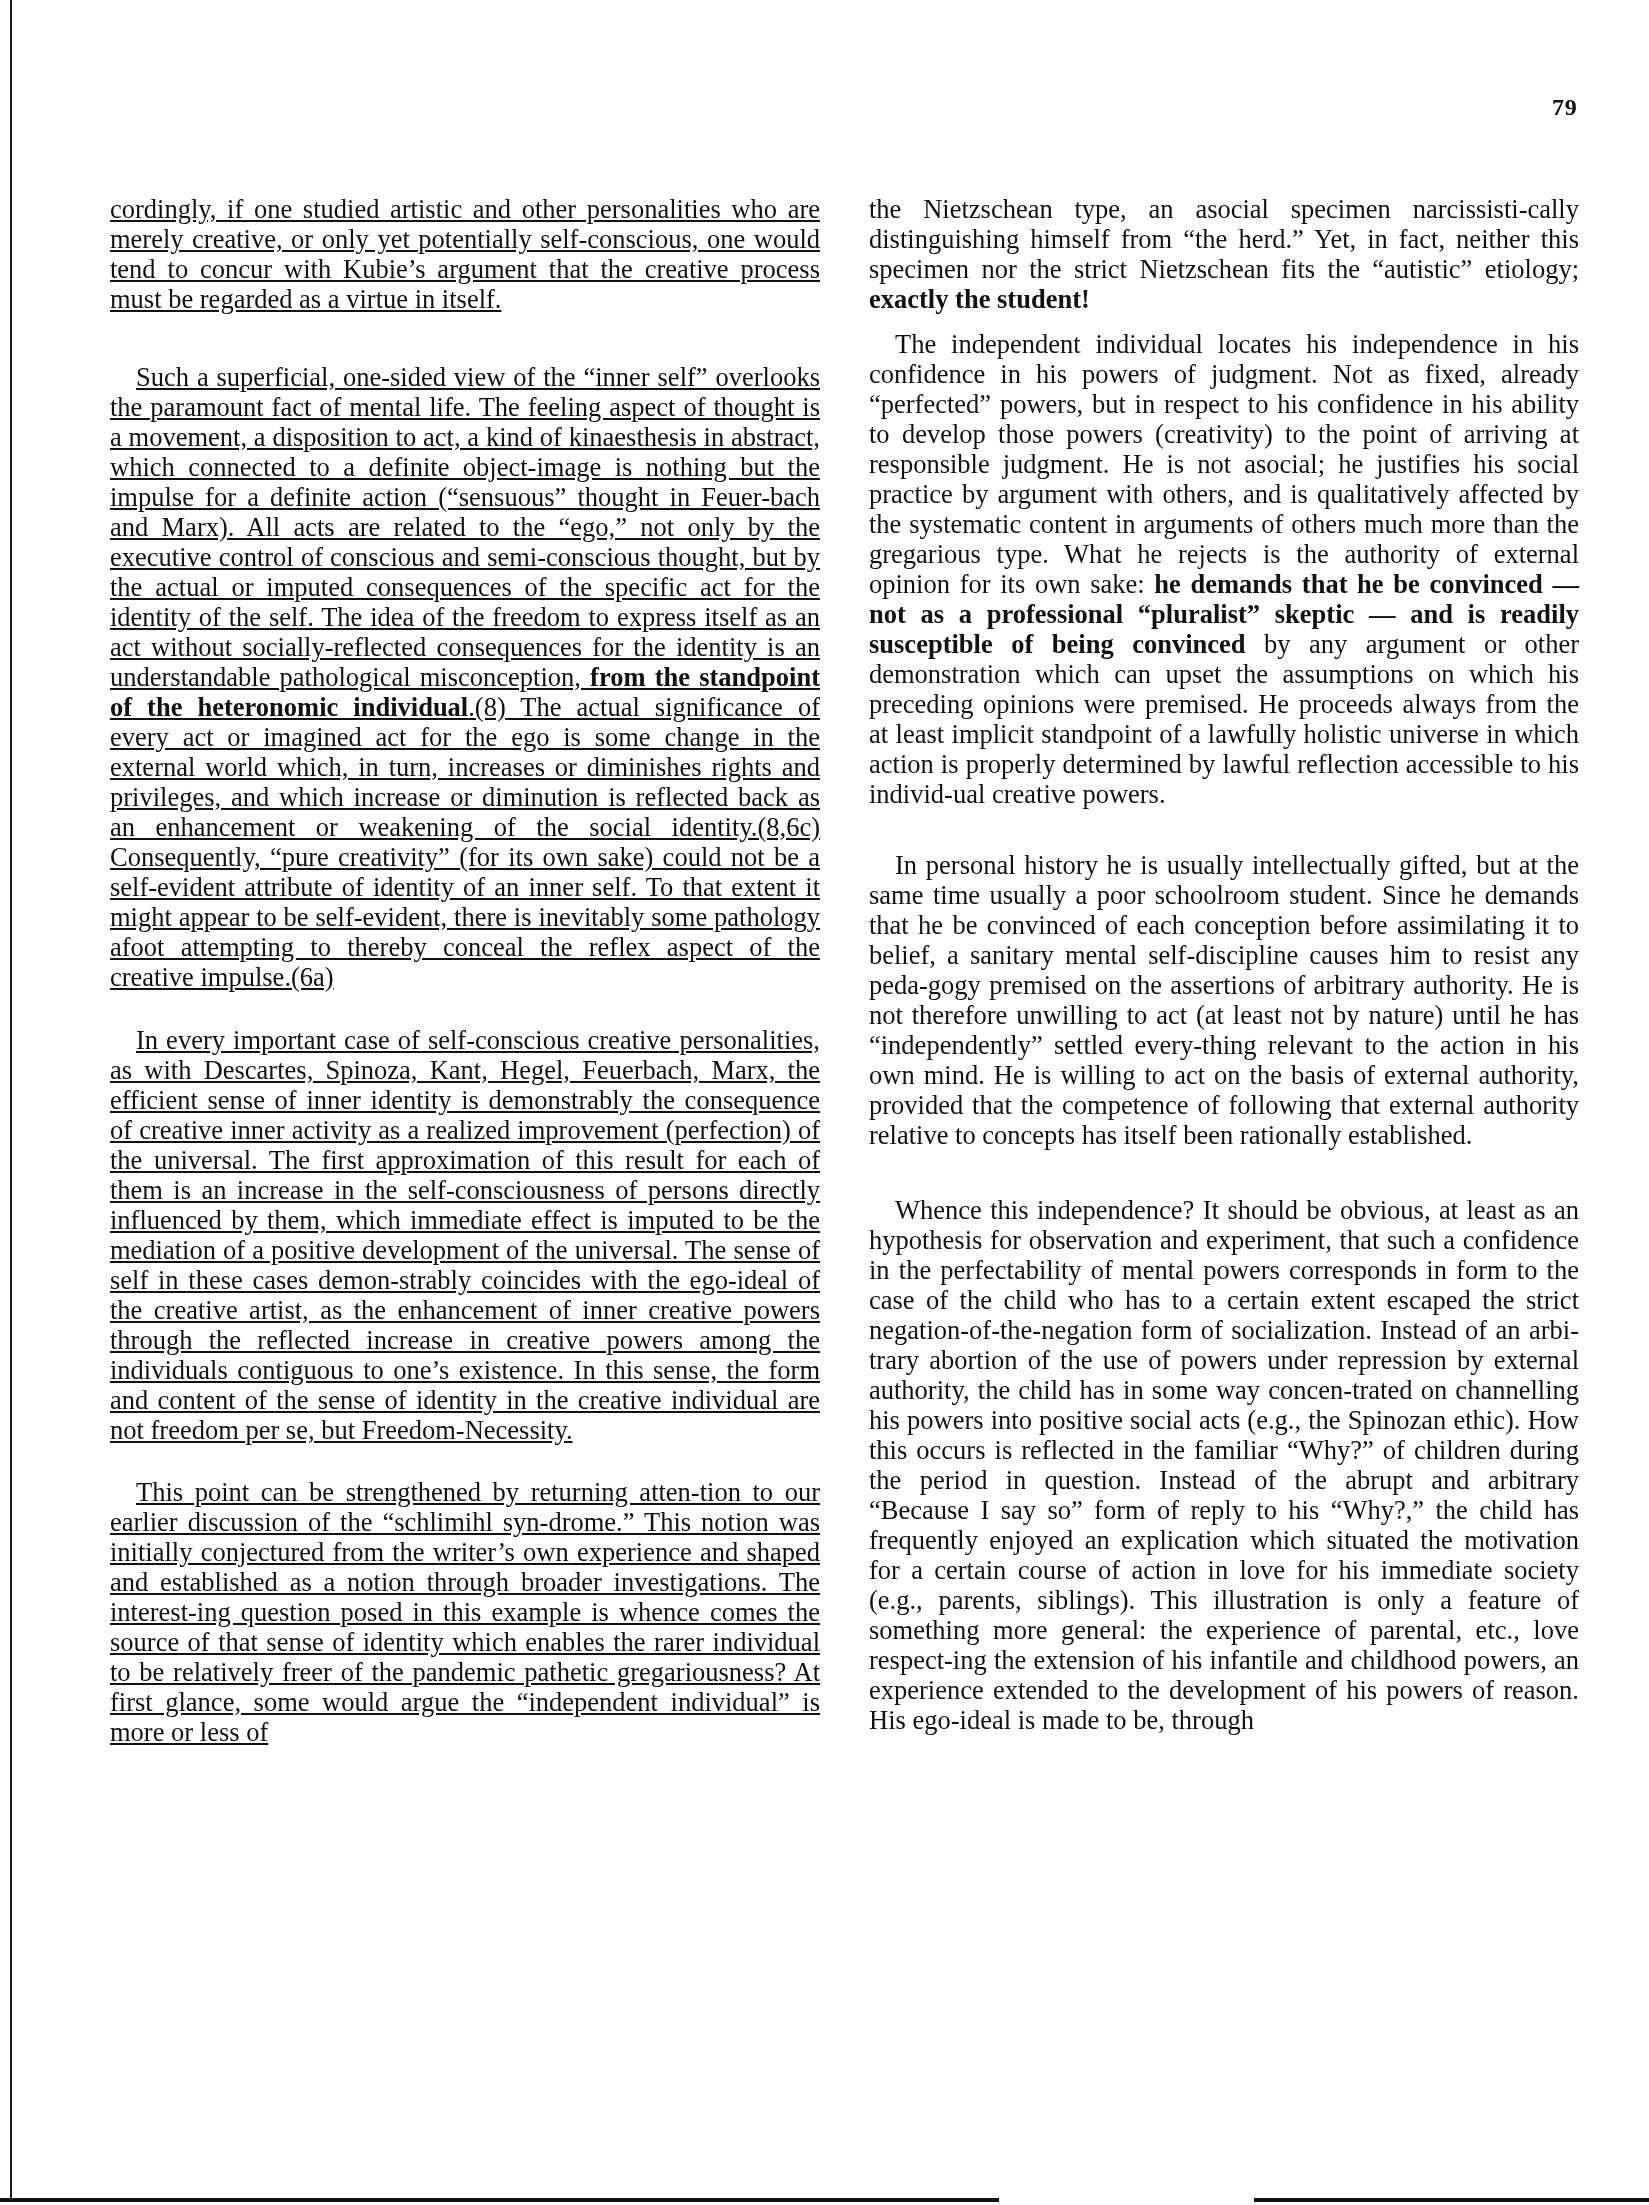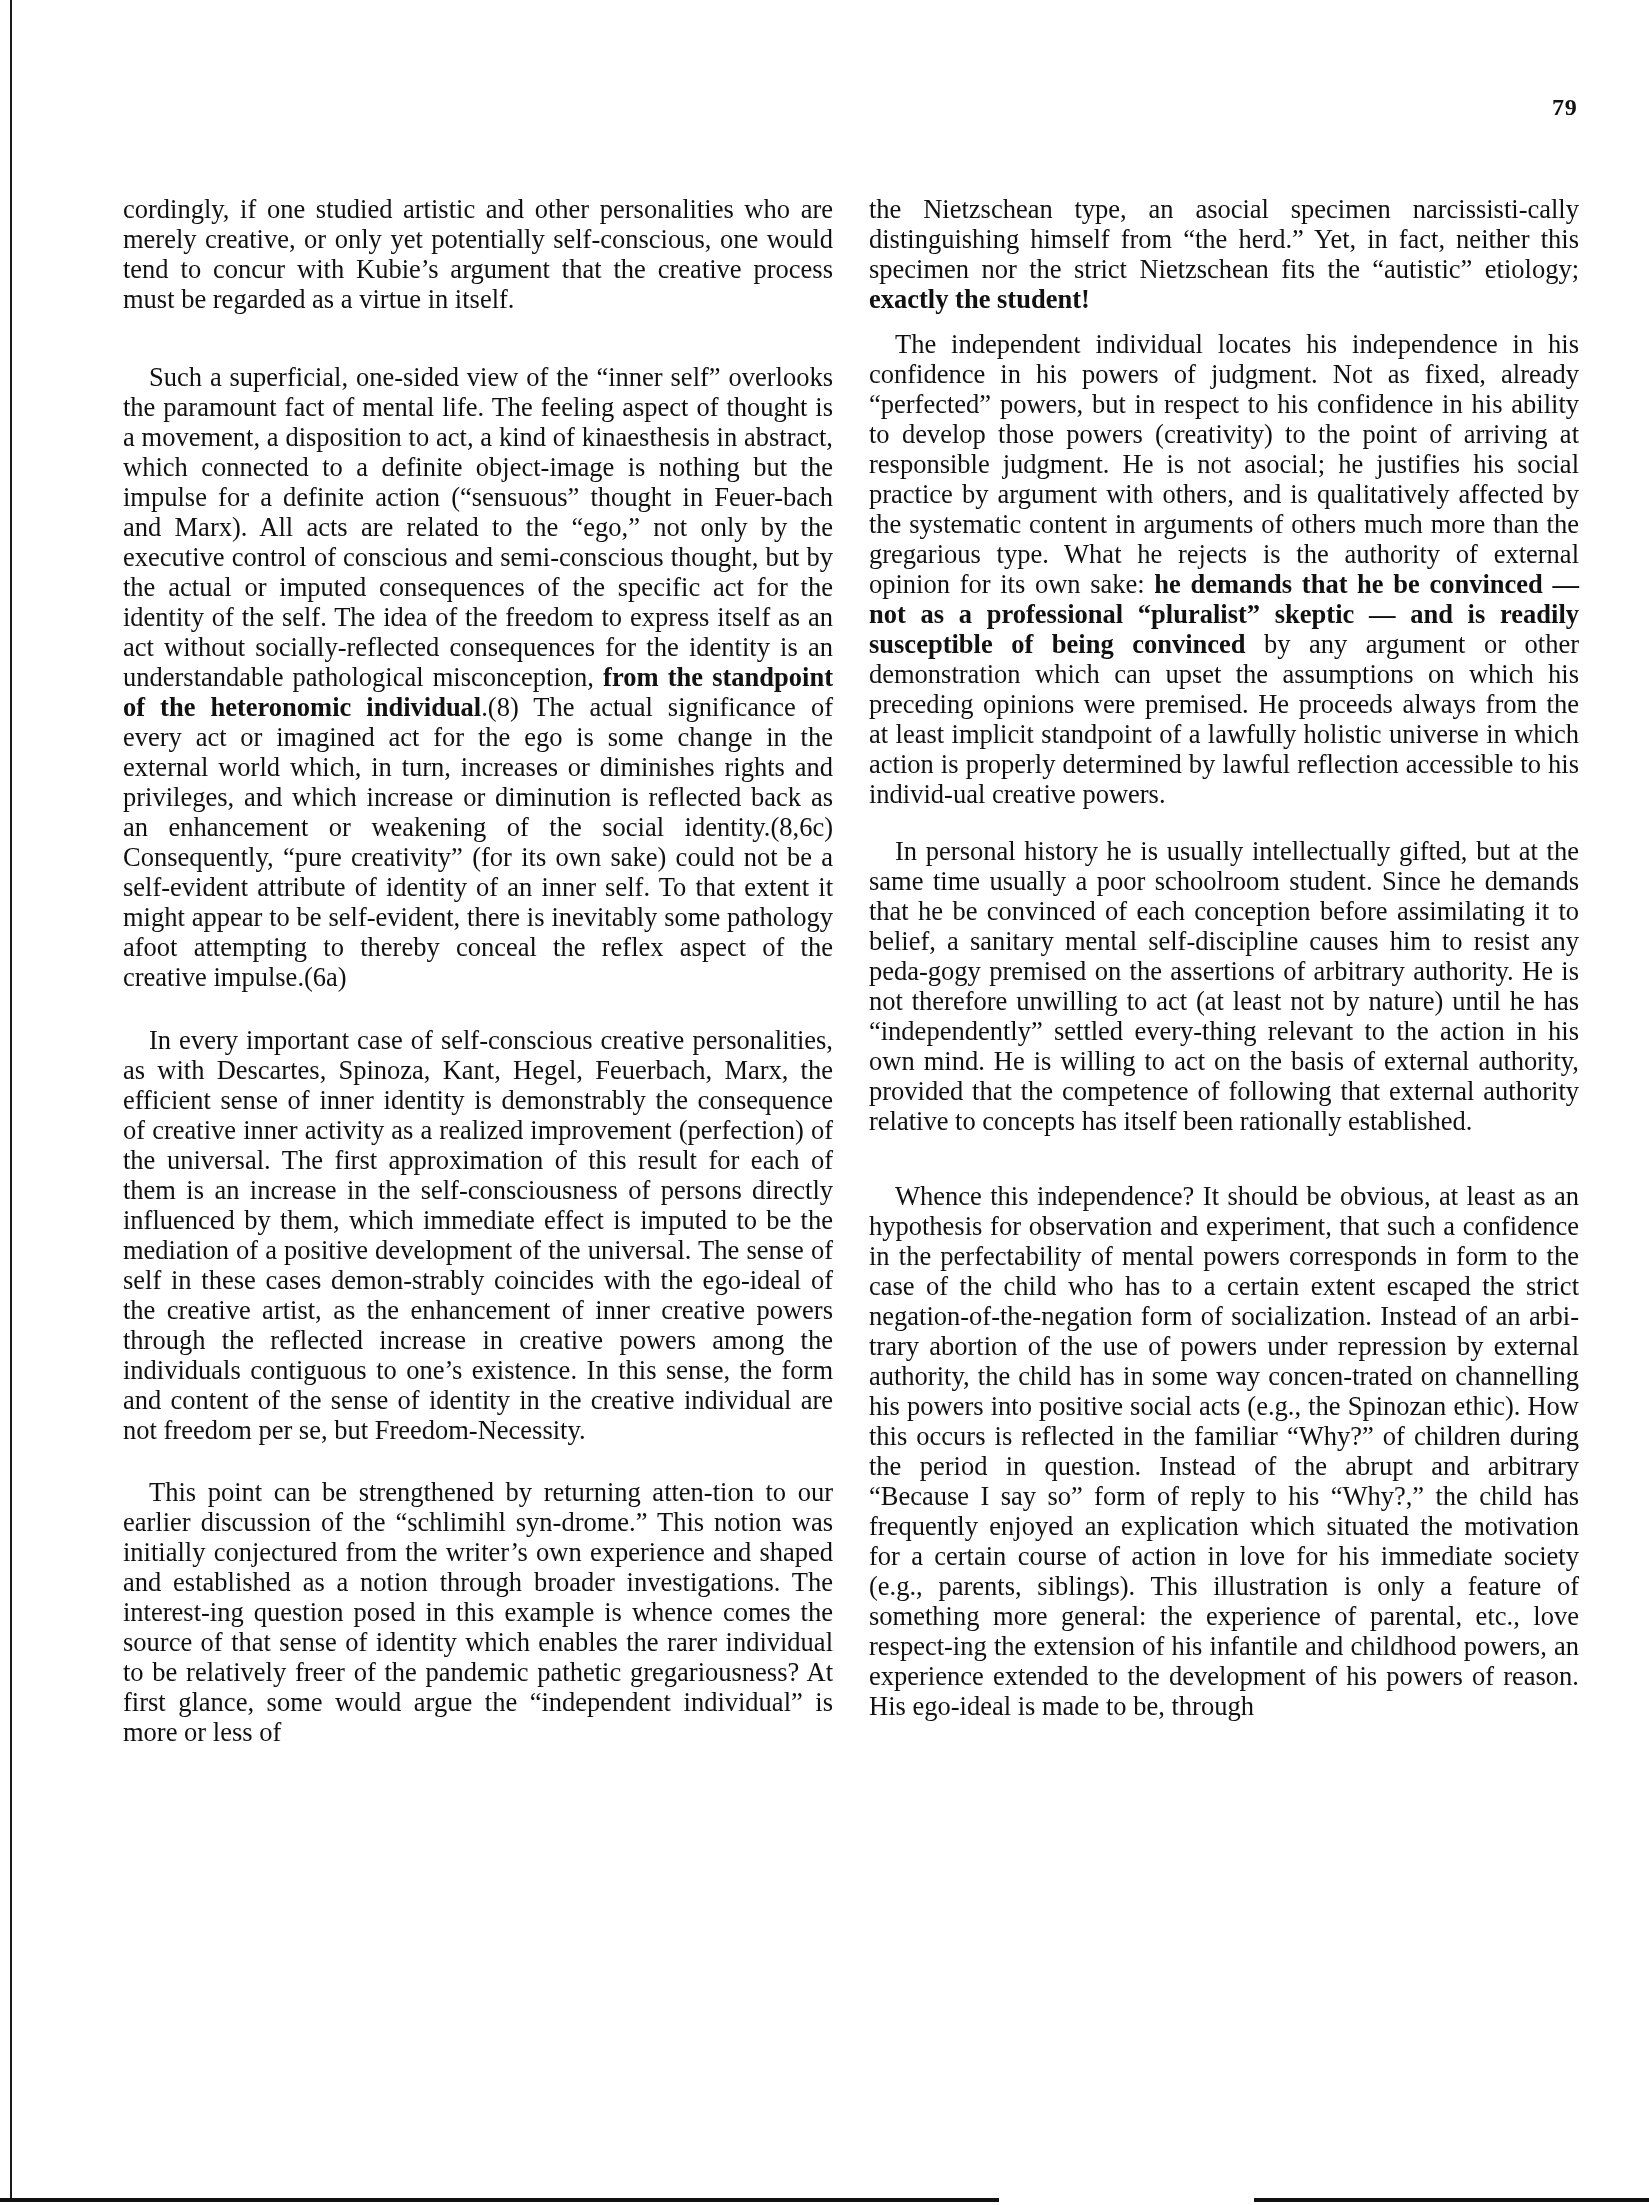--- a/index.html
+++ b/index.html
@@ -19,27 +19,27 @@
   }
   .page-number {
     position: absolute; left: 1552px; top: 94px;
     font-size: 24px; font-weight: bold; letter-spacing: 0.7px;
   }
   .column {
     position: absolute; top: 194px; width: 710px;
     font-size: 26.5px; line-height: 30px;
     text-align: justify; hyphens: none;
   }
-  .col-left { left: 123px; }
+  .col-left { left: 110px; text-decoration: underline; }
   .col-right { left: 869px; }
   .para { margin: 0; text-indent: 0; }
   .para.indent { text-indent: 26px; }
   .para + .para { margin-top: 32px; }
   .col-right .para.p2 { margin-top: 15px; }
-  .col-right .para.p3 { margin-top: 27px; }
+  .col-right .para.p3 { margin-top: 41px; }
   .col-right .para.p4 { margin-top: 45px; }
   .col-left .para.p2 { margin-top: 48px; }
   .col-left .para.p3 { margin-top: 33px; }
   .col-left .para.p4 { }
   .b { font-weight: bold; }
 </style>
 </head>
 <body>
 
 <div class="left-rule"></div>

